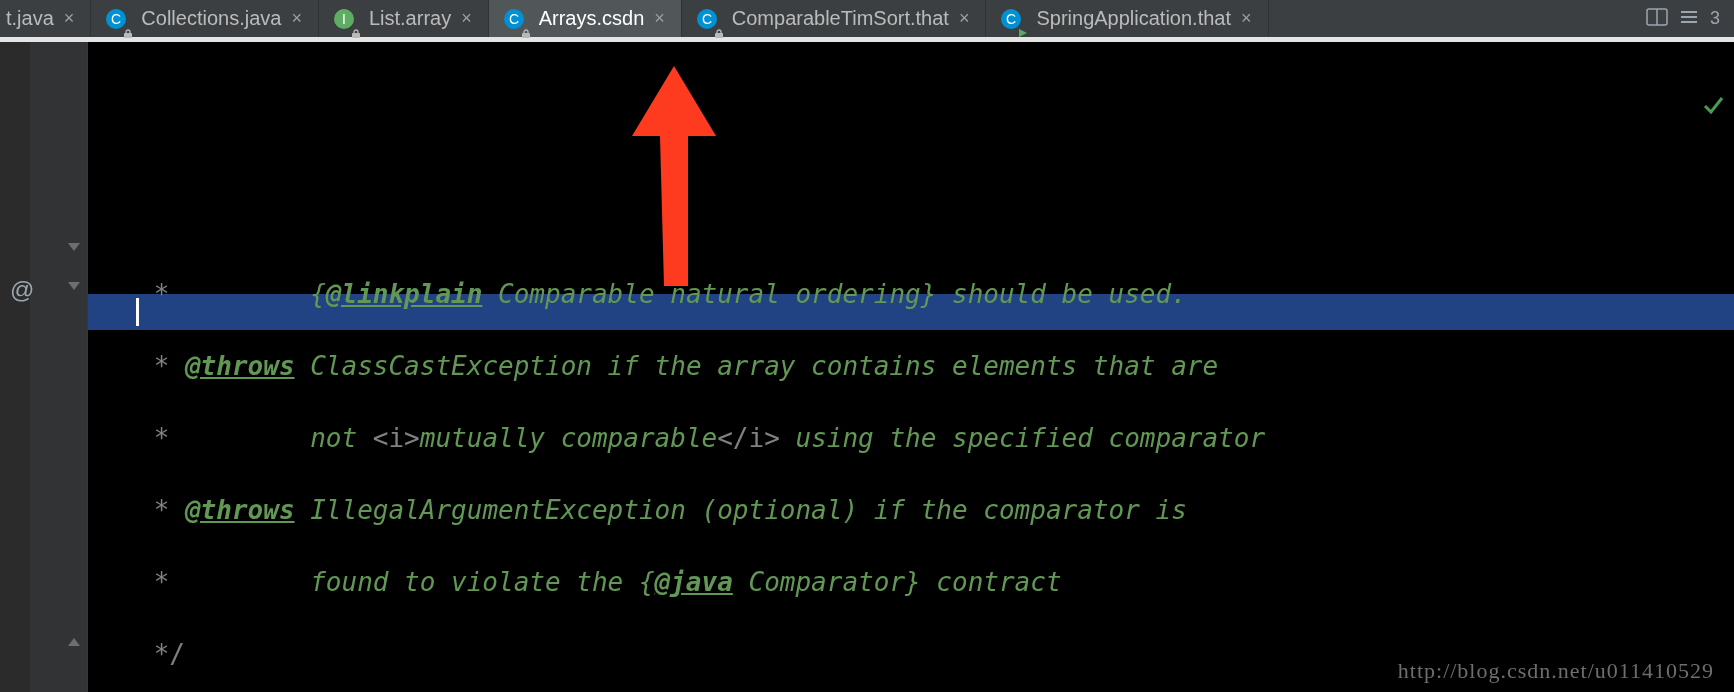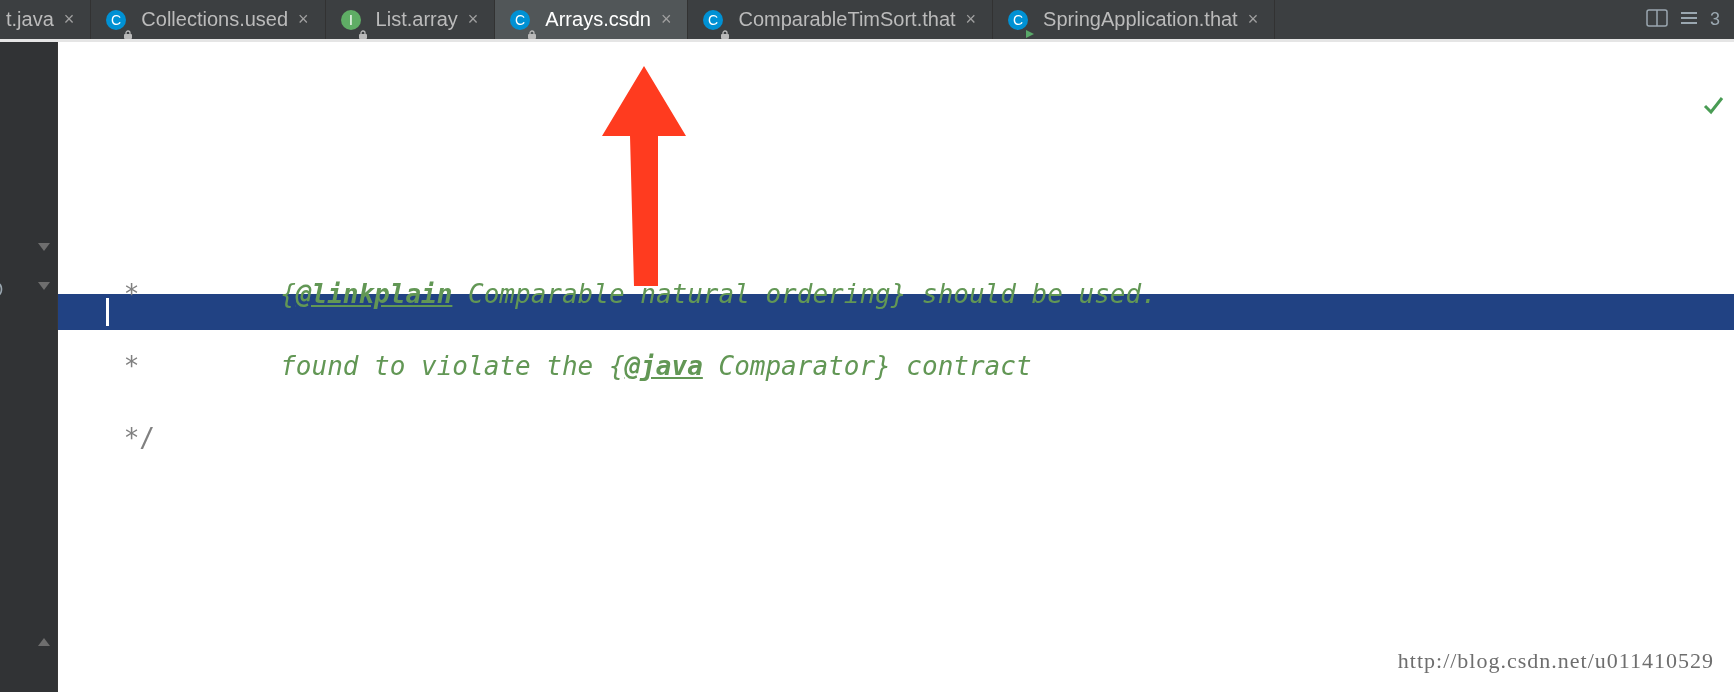--- a/index.html
+++ b/index.html
@@ -10,21 +10,21 @@
     font-family: "Menlo", "Consolas", monospace;
     overflow: hidden;
     position: relative;
   }
   
   .tabbar {
     height: 42px;
     display: flex;
     align-items: stretch;
     background: #3c3f41;
-    border-bottom: 3px solid #e5e5e5;
+    border-bottom: 5px solid #e5e5e5;
   }
   .tab {
     display: flex;
     align-items: center;
     gap: 8px;
     padding: 0 14px;
     color: #bbbbbb;
     font-family: "Segoe UI", "Helvetica Neue", sans-serif;
     font-size: 20px;
     border-right: 1px solid #323232;
@@ -59,21 +59,22 @@
     color: #9aa7b0;
   }
   .split-icon, .menu-icon { width: 22px; height: 18px; }
   .tab-count { font-size: 18px; color: #9aa7b0; font-family: sans-serif; }
 
   
   .editor {
     position: relative;
     display: flex;
     height: calc(100% - 42px);
-    background: #ffffff;
+    background: #000000;
+    margin-left: 30px;
   }
   .gutter {
     width: 58px;
     background: #313335;
     border-right: 1px solid #373737;
     padding-top: 18px;
     position: relative;
   }
   .gutter .fold {
     position: absolute;
@@ -129,21 +130,21 @@
 
   
   .check {
     position: absolute;
     top: 52px; right: 10px;
     color: #499c54;
   }
 
   .watermark {
     position: absolute;
-    right: 20px; bottom: 18px;
+    right: 20px; bottom: 8px;
     font-family: "Times New Roman", serif;
     font-size: 22px;
     color: #6e6e6e;
     letter-spacing: 1px;
   }
 </style>
 </head>
 <body>
 
 <div class="tabbar">
@@ -158,21 +159,21 @@
           <circle cx="11" cy="11" r="10" fill="#0091d4"></circle>
           <text x="11" y="16" text-anchor="middle" font-size="14" font-family="sans-serif" fill="#fff">C</text>
         </svg>
     </span>
     <span class="lock">
       <svg viewBox="0 0 10 10">
           <rect x="1" y="4" width="8" height="5" rx="1" fill="#b9b9b9"></rect>
           <path d="M3 4 v-1 a2 2 0 0 1 4 0 v1" stroke="#b9b9b9" stroke-width="1.3" fill="none"></path>
         </svg>
     </span>
-    <span>Collections.used</span>
+    <span>Collections.java</span>
     <span class="close">×</span>
   </div>
 
   <div class="tab">
     <span class="file-icon">
       <svg viewBox="0 0 22 22">
           <circle cx="11" cy="11" r="10" fill="#5fad65"></circle>
           <text x="11" y="16" text-anchor="middle" font-size="14" font-family="sans-serif" fill="#fff">I</text>
         </svg>
     </span>
@@ -276,20 +277,23 @@
   </div>
 
   <div class="code">
     
     <div class="line-hl" style="top:252px;">
       <span class="caret"></span>
     </div>
 
     <div class="code-inner">
 <pre><span class="c-star"> *         </span><span class="c-doc">{</span><span class="c-tag">@linkplain</span><span class="c-doc"> Comparable natural ordering} should be used.</span></pre>
+<pre><span class="c-star"> * </span><span class="c-tag">@throws</span><span class="c-doc"> ClassCastException if the array contains elements that are</span></pre>
+<pre><span class="c-star"> *         </span><span class="c-doc">not </span><span class="c-html">&lt;i&gt;</span><span class="c-doc">mutually comparable</span><span class="c-html">&lt;/i&gt;</span><span class="c-doc"> using the specified comparator</span></pre>
+<pre><span class="c-star"> * </span><span class="c-tag">@throws</span><span class="c-doc"> IllegalArgumentException (optional) if the comparator is</span></pre>
 <pre><span class="c-star"> *         </span><span class="c-doc">found to violate the {</span><span class="c-tag">@java</span><span class="c-doc"> Comparator} contract</span></pre>
 <pre><span class="c-star"> */</span></pre>
 
 
 
 
 
 
 
 

